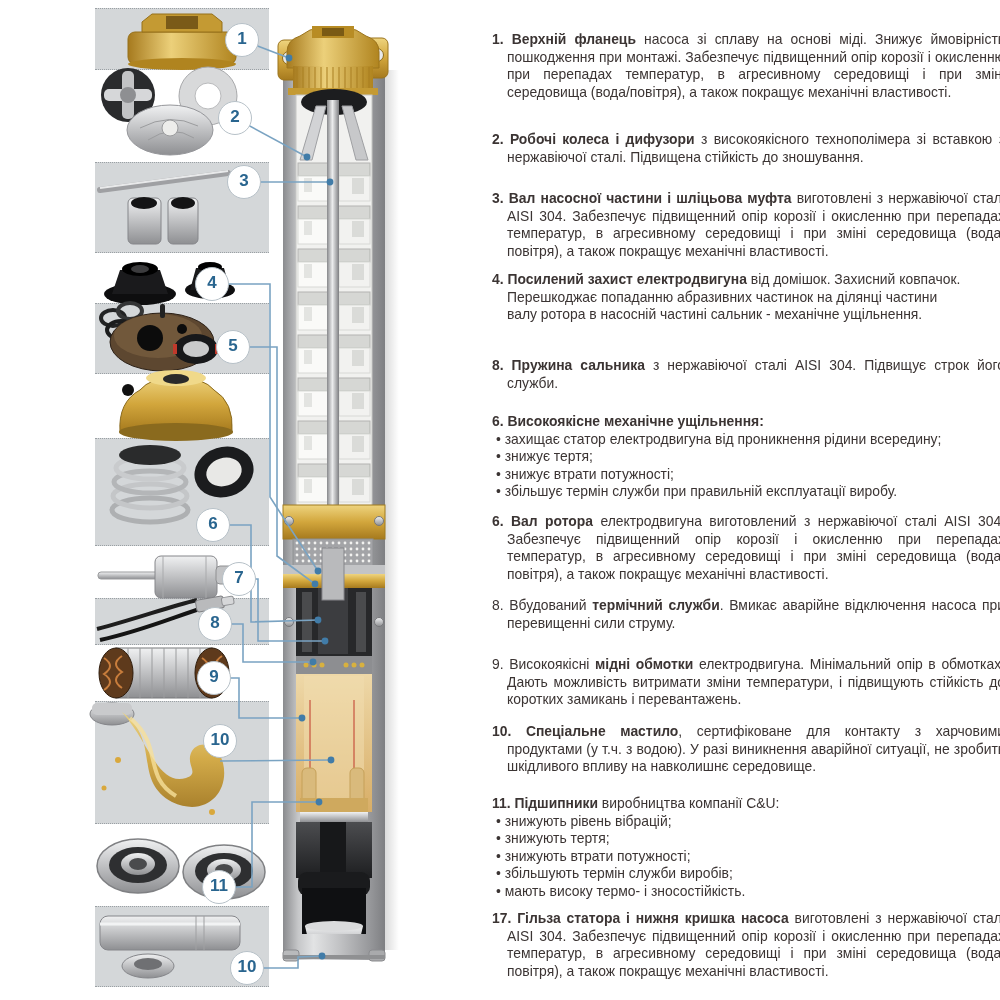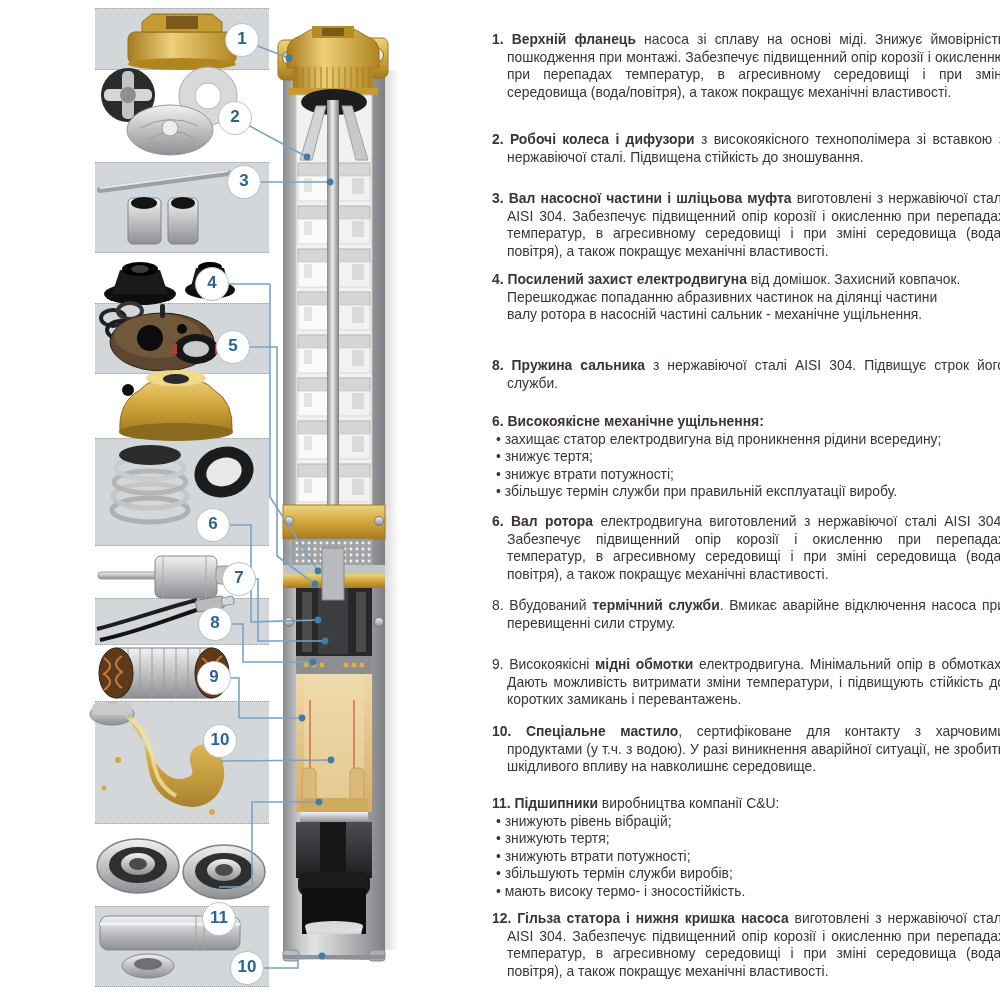--- a/index.html
+++ b/index.html
@@ -315,32 +315,32 @@
         <div class="callout" style="left: 225px; top: 23px;"><span>1</span></div>
         <div class="callout" style="left: 218px; top: 101px;"><span>2</span></div>
         <div class="callout" style="left: 227px; top: 165px;"><span>3</span></div>
         <div class="callout" style="left: 195px; top: 267px;"><span>4</span></div>
         <div class="callout" style="left: 216px; top: 330px;"><span>5</span></div>
         <div class="callout" style="left: 196px; top: 508px;"><span>6</span></div>
         <div class="callout" style="left: 222px; top: 562px;"><span>7</span></div>
         <div class="callout" style="left: 198px; top: 607px;"><span>8</span></div>
         <div class="callout" style="left: 197px; top: 661px;"><span>9</span></div>
         <div class="callout" style="left: 203px; top: 724px;"><span>10</span></div>
-        <div class="callout" style="left: 202px; top: 870px; margin-top: 32px;"><span>11</span></div>
+        <div class="callout" style="left: 202px; top: 870px;"><span>11</span></div>
         <div class="callout" style="left: 230px; top: 951px;"><span>10</span></div>
       </div>
   </div>
 
   <div class="content" id="content">
       <div class="item" style="top: 31px;"><span class="b">1. Верхній фланець</span><span> насоса зі сплаву на основі міді. Знижує ймовірність пошкодження при монтажі. Забезпечує підвищенний опір корозії і окисленню при перепадах температур, в агресивному середовищі і при зміні середовища (вода/повітря), а також покращує механічні властивості.</span></div>
       <div class="item" style="top: 131px;"><span class="b">2. Робочі колеса і дифузори</span><span> з високоякісного технополімера зі вставкою з нержавіючої сталі. Підвищена стійкість до зношування.</span></div>
       <div class="item" style="top: 190px;"><span class="b">3. Вал насосної частини і шліцьова муфта</span><span> виготовлені з нержавіючої сталі AISI 304. Забезпечує підвищенний опір корозії і окисленню при перепадах температур, в агресивному середовищі і при зміні середовища (вода/повітря), а також покращує механічні властивості.</span></div>
       <div class="item rag" style="top: 271px; width: 458px;"><span class="b">4. Посилений захист електродвигуна</span><span> від домішок. Захисний ковпачок. Перешкоджає попаданню абразивних частинок на ділянці частини валу ротора в насосній частині сальник - механічне ущільнення.</span></div>
       <div class="item" style="top: 357px;"><span class="b">8. Пружина сальника</span><span> з нержавіючої сталі AISI 304. Підвищує строк його служби.</span></div>
       <div class="item" style="top: 413px;"><span class="b">6. Високоякісне механічне ущільнення:</span><div class="bullet">• захищає статор електродвигуна від проникнення рідини всередину;</div><div class="bullet">• знижує тертя;</div><div class="bullet">• знижує втрати потужності;</div><div class="bullet">• збільшує термін служби при правильній експлуатації виробу.</div></div>
       <div class="item" style="top: 513px;"><span class="b">6. Вал ротора</span><span> електродвигуна виготовлений з нержавіючої сталі AISI 304. Забезпечує підвищенний опір корозії і окисленню при перепадах температур, в агресивному середовищі і при зміні середовища (вода/повітря), а також покращує механічні властивості.</span></div>
       <div class="item" style="top: 597px;"><span>8. Вбудований </span><span class="b">термічний служби</span><span>. Вмикає аварійне відключення насоса при перевищенні сили струму.</span></div>
       <div class="item" style="top: 656px;"><span>9. Високоякісні </span><span class="b">мідні обмотки</span><span> електродвигуна. Мінімальний опір в обмотках. Дають можливість витримати зміни температури, і підвищують стійкість до коротких замикань і перевантажень.</span></div>
       <div class="item" style="top: 723px;"><span class="b">10. Спеціальне мастило</span><span>, сертифіковане для контакту з харчовими продуктами (у т.ч. з водою). У разі виникнення аварійної ситуації, не зробить шкідливого впливу на навколишнє середовище.</span></div>
       <div class="item" style="top: 795px;"><span class="b">11. Підшипники</span><span> виробництва компанії C&amp;U:</span><div class="bullet">• знижують рівень вібрацій;</div><div class="bullet">• знижують тертя;</div><div class="bullet">• знижують втрати потужності;</div><div class="bullet">• збільшують термін служби виробів;</div><div class="bullet">• мають високу термо- і зносостійкість.</div></div>
-      <div class="item" style="top: 910px;"><span class="b">12. Гільза статора і нижня кришка насоса</span><span> виготовлені з нержавіючої сталі AISI 304. Забезпечує підвищенний опір корозії і окисленню при перепадах температур, в агресивному середовищі і при зміні середовища (вода/повітря), а також покращує механічні властивості.</span></div>
+      <div class="item" style="top: 910px;"><span class="b">17. Гільза статора і нижня кришка насоса</span><span> виготовлені з нержавіючої сталі AISI 304. Забезпечує підвищенний опір корозії і окисленню при перепадах температур, в агресивному середовищі і при зміні середовища (вода/повітря), а також покращує механічні властивості.</span></div>
     </div>
 </div>
 
 </body></html>

